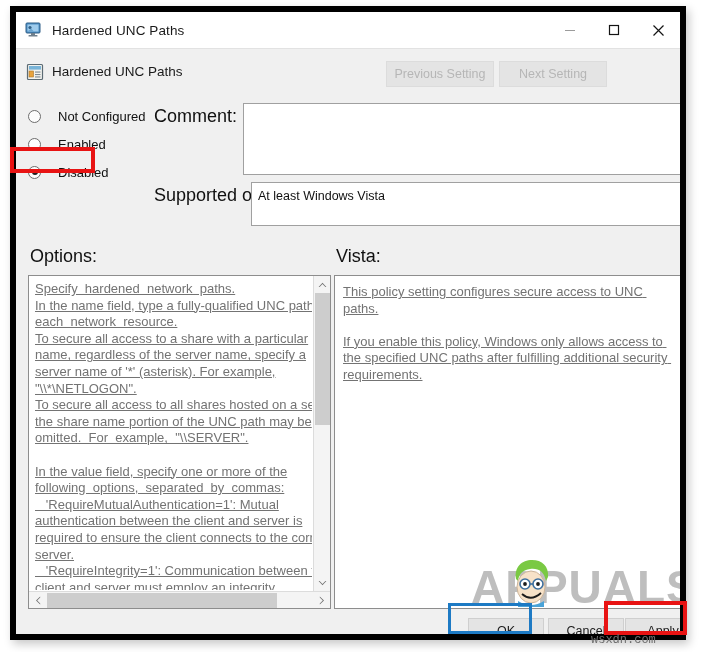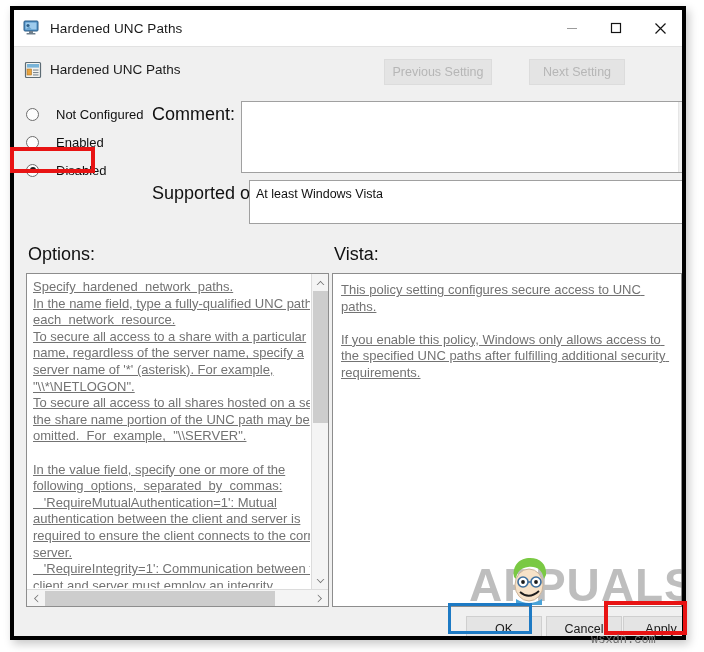--- a/index.html
+++ b/index.html
@@ -17,21 +17,21 @@
   }
 
   
   .dialog {
     position: absolute;
     left: 10px;
     top: 6px;
     width: 676px;
     height: 634px;
     background: #f0f0f0;
-    border: 4px solid #000000;
+    border: 6px solid #000000;
     box-shadow: 3px 4px 9px rgba(0,0,0,0.22);
     box-sizing: border-box;
     overflow: hidden;
   }
 
   
   .titlebar {
     position: absolute;
     left: 0; top: 0;
     width: 100%;
@@ -95,21 +95,21 @@
     border: 1px solid #dcdcdc;
     color: #b6b6b6;
     font-size: 12.5px;
     font-family: "Liberation Sans", sans-serif;
     display: flex;
     align-items: center;
     justify-content: center;
     box-sizing: border-box;
   }
   #prev-setting { left: 370px; width: 108px; }
-  #next-setting { left: 515px; width: 96px; }
+  #next-setting { left: 483px; width: 108px; }
 
   
   .state-area {
     position: absolute;
     left: 0; top: 86px;
     width: 100%;
     height: 135px;
   }
   .radio-row {
     position: absolute;

